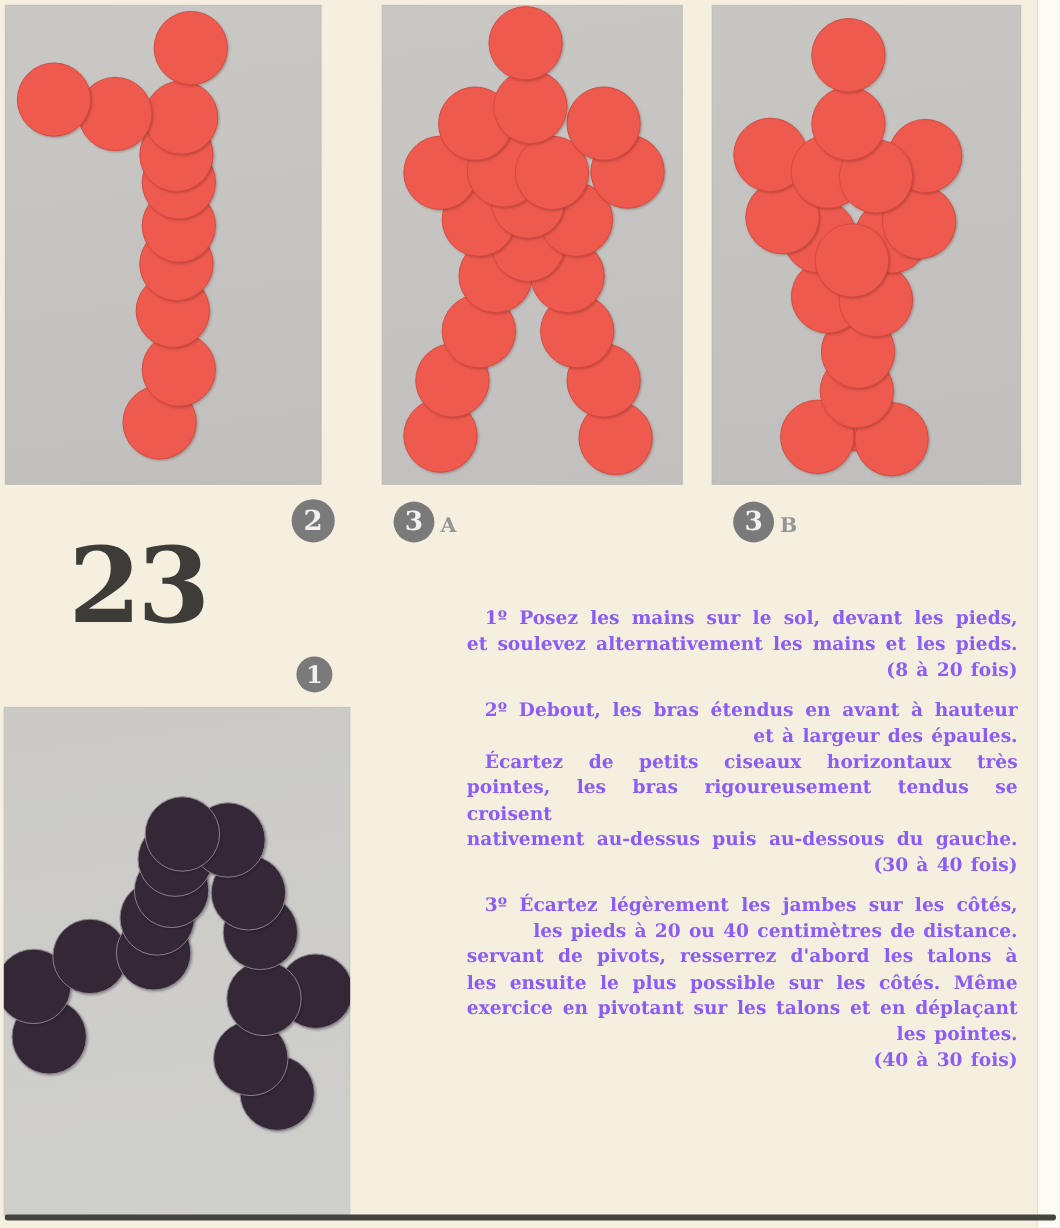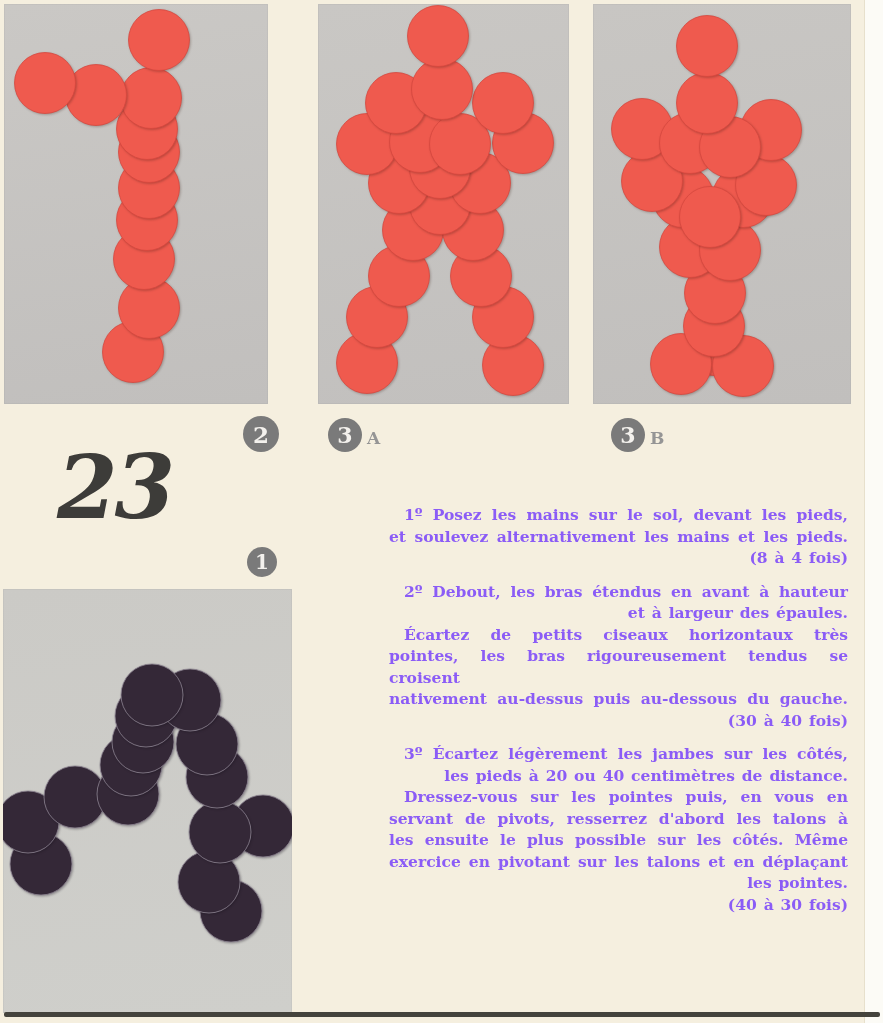--- a/index.html
+++ b/index.html
@@ -6,21 +6,21 @@
   body{width:883px;height:1023px;overflow:hidden;background:#efe8d4;}
   .page{position:relative;width:883px;height:1023px;background:#f5efdf;font-family:"DejaVu Serif",serif;}
   .panel{position:absolute;overflow:hidden;box-shadow:0 0 0 1px rgba(0,0,0,0.03) inset;}
   .disc{filter:drop-shadow(1px 1.5px 1px rgba(50,20,15,0.28));}
   .disc-dark{filter:drop-shadow(1px 1.5px 1px rgba(20,15,25,0.35));}
   .badge{position:absolute;border-radius:50%;color:#f3f1ed;font-weight:bold;
          display:flex;align-items:center;justify-content:center;
          font-family:"DejaVu Serif",serif;line-height:1;}
   .badge-suffix{position:absolute;font-weight:bold;font-family:"DejaVu Serif",serif;}
   .page-number{position:absolute;font-weight:bold;line-height:1;
-               font-family:"DejaVu Serif",serif;letter-spacing:-3px;font-style:italic;}
+               font-family:"DejaVu Serif",serif;letter-spacing:-3px;}
   .instructions{position:absolute;font-weight:bold;}
   .para{margin-bottom:12px;}
   .tline{line-height:21.5px;}
   .a-j{text-align:justify;text-align-last:justify;}
   .a-l{text-align:right;}
   .a-r{text-align:right;}
   .ind{padding-left:15px;}
   .right-strip{position:absolute;top:0;height:1023px;border-left:1px solid #e7e0cc;}
   .bottom-line{position:absolute;border-radius:2px;}
 </style>
@@ -110,34 +110,33 @@
       <div class="badge-suffix" style="left: 650px; top: 428px; font-size: 17px; color: rgb(149, 149, 149);">B</div>
       <div class="badge" style="left: 247px; top: 547px; height: 30px; width: 30px; background: rgb(122, 122, 122); color: rgb(243, 241, 237); font-size: 20px;">1</div>
     </div>
 
   <div class="page-number" style="left: 57px; top: 444px; font-size: 87px; color: rgb(61, 60, 57);">23</div>
 
   <div class="instructions" style="left: 389px; top: 504px; width: 459px; font-size: 15.5px; color: #8b5cf6; word-spacing: 1.5px;">
       <div class="para">
         <div class="tline a-j ind">1º Posez les mains sur le sol, devant les pieds,</div>
         <div class="tline a-j">et soulevez alternativement les mains et les pieds.</div>
-        <div class="tline a-r">(8 à 4 fois)</div>
+        <div class="tline a-r">(8 à 20 fois)</div>
       </div>
       <div class="para">
         <div class="tline a-j ind">2º Debout, les bras étendus en avant à hauteur</div>
         <div class="tline a-l">et à largeur des épaules.</div>
         <div class="tline a-j ind">Écartez de petits ciseaux horizontaux très</div>
         <div class="tline a-j">pointes, les bras rigoureusement tendus se croisent</div>
         <div class="tline a-j">nativement au-dessus puis au-dessous du gauche.</div>
         <div class="tline a-r">(30 à 40 fois)</div>
       </div>
       <div class="para">
         <div class="tline a-j ind">3º Écartez légèrement les jambes sur les côtés,</div>
         <div class="tline a-l">les pieds à 20 ou 40 centimètres de distance.</div>
-        <div class="tline a-j ind">Dressez-vous sur les pointes puis, en vous en</div>
         <div class="tline a-j">servant de pivots, resserrez d'abord les talons à</div>
         <div class="tline a-j">les ensuite le plus possible sur les côtés. Même</div>
         <div class="tline a-j">exercice en pivotant sur les talons et en déplaçant</div>
         <div class="tline a-l">les pointes.</div>
         <div class="tline a-r">(40 à 30 fois)</div>
       </div>
     </div>
 
   <div class="right-strip" style="left: 864px; width: 19px; background: rgb(252, 251, 246);"></div>
   <div class="bottom-line" style="left: 4px; top: 1012px; width: 876px; height: 5px; background: rgb(68, 67, 61);"></div>

